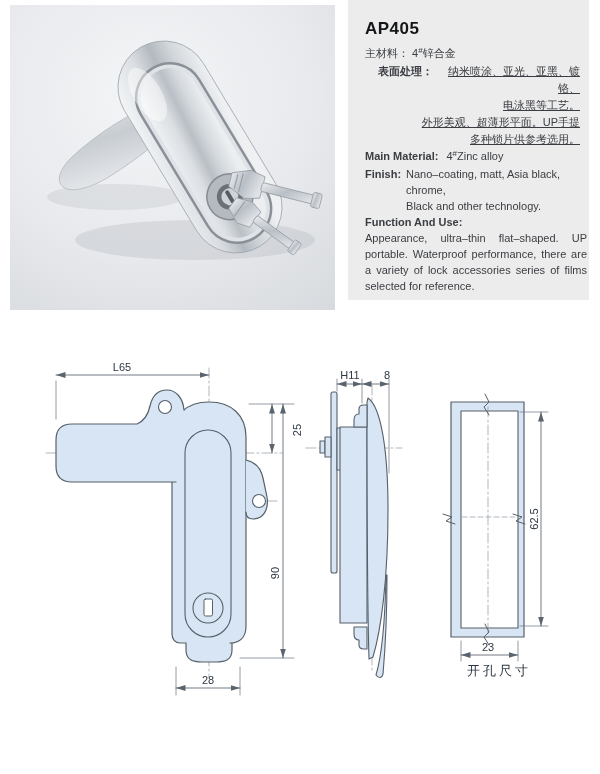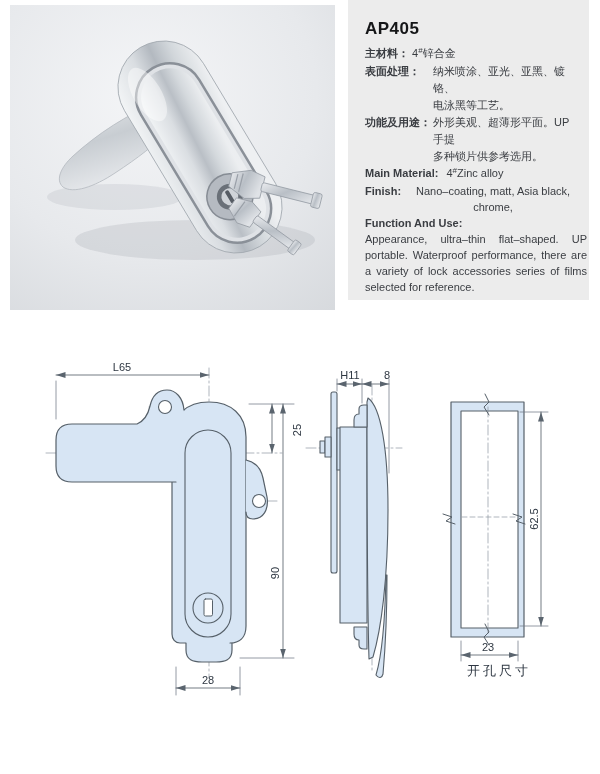--- a/index.html
+++ b/index.html
@@ -3,25 +3,25 @@
 <meta charset="utf-8">
 <style>
   html,body{margin:0;padding:0;background:#fff;}
   .page{position:relative;width:600px;height:774px;background:#ffffff;overflow:hidden;
         font-family:"Liberation Sans",sans-serif;}
   .photo{position:absolute;left:10px;top:5px;width:325px;height:305px;}
   .info{position:absolute;left:348px;top:0;width:241px;height:300px;background:#ececec;
         box-sizing:border-box;padding:19px 9px 0 17px;color:#36393e;}
   .title{font-size:17px;font-weight:bold;color:#151618;letter-spacing:.5px;margin-bottom:6px;}
   .zh{font-size:11px;line-height:17px;color:#3a3d42;}
-  .zrow{display:flex;}
+  .zrow{display:flex;text-align:right;}
   .zlbl{width:68px;flex:none;font-weight:bold;}
-  .zval{flex:1;}
+  .zval{flex:1;text-decoration:underline;}
   .en{font-size:11px;line-height:16px;margin-top:0;color:#3a3d42;}
-  .erow{display:flex;text-align:center;}
+  .erow{display:flex;}
   .elbl{font-weight:bold;white-space:nowrap;margin-right:5px;}
   .para{text-align:justify;width:222px;}
   .sup{font-size:8px;position:relative;top:-4px;}
   .drawings{position:absolute;left:10px;top:345px;width:600px;height:380px;}
   svg text{font-family:"Liberation Sans",sans-serif;}
   .dimtxt{font-size:11px;fill:#2e3742;}
   .cap{font-size:13px;fill:#2e3742;letter-spacing:3px;}
 </style>
 </head>
 <body>
@@ -86,48 +86,48 @@
         <rect x="72" y="5" width="8" height="14" rx="2" fill="url(#keysil)" stroke="#979da5" stroke-width="0.8"></rect>
       </g>
     </svg>
   </div>
 
   <div class="info">
     <div class="title">AP405</div>
 
     <div class="zh">
       <div>
-        <span style="font-weight:bold">主材料：</span>
+        <span style="font-weight:normal">主材料：</span>
         <span><span>4</span><span class="sup">#</span><span>锌合金</span></span>
       </div>
       <div class="zrow">
         <span class="zlbl">表面处理：</span>
         <span class="zval">
           <div>纳米喷涂、亚光、亚黑、镀铬、</div>
           <div>电泳黑等工艺。</div>
         </span>
       </div>
       <div class="zrow">
-        <span class="zlbl">功能及用途：</span>
         <span class="zval">
           <div>外形美观、超薄形平面。UP手提</div>
           <div>多种锁片供参考选用。</div>
         </span>
       </div>
     </div>
 
     <div class="en">
       <div>
         <span class="elbl">Main Material:</span>
         <span><span>4</span><span class="sup">#</span><span>Zinc alloy</span></span>
       </div>
       <div class="erow">
         <span class="elbl">Finish:</span>
         <span>
           <div>Nano–coating, matt, Asia black, chrome,</div>
+          <div>Black and other technology.</div>
         </span>
       </div>
       <div class="elbl">Function And Use:</div>
       <div class="para">Appearance, ultra–thin flat–shaped. UP portable. Waterproof performance, there are a variety of lock accessories series of films selected for reference.</div>
     </div>
   </div>
 
   <div class="drawings">
     <svg width="600" height="380" viewBox="0 0 600 380">
       <defs>

